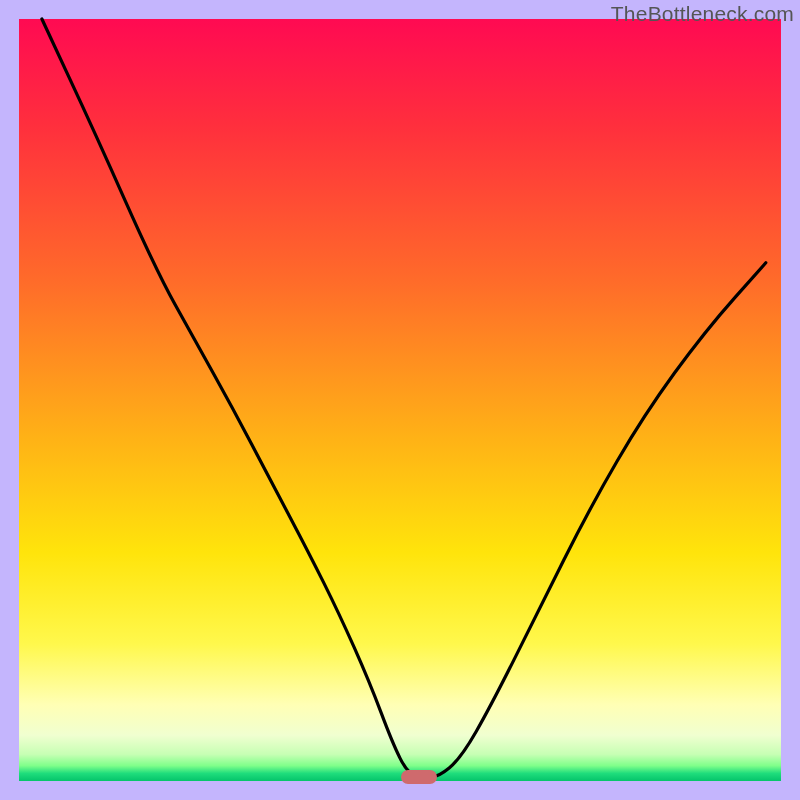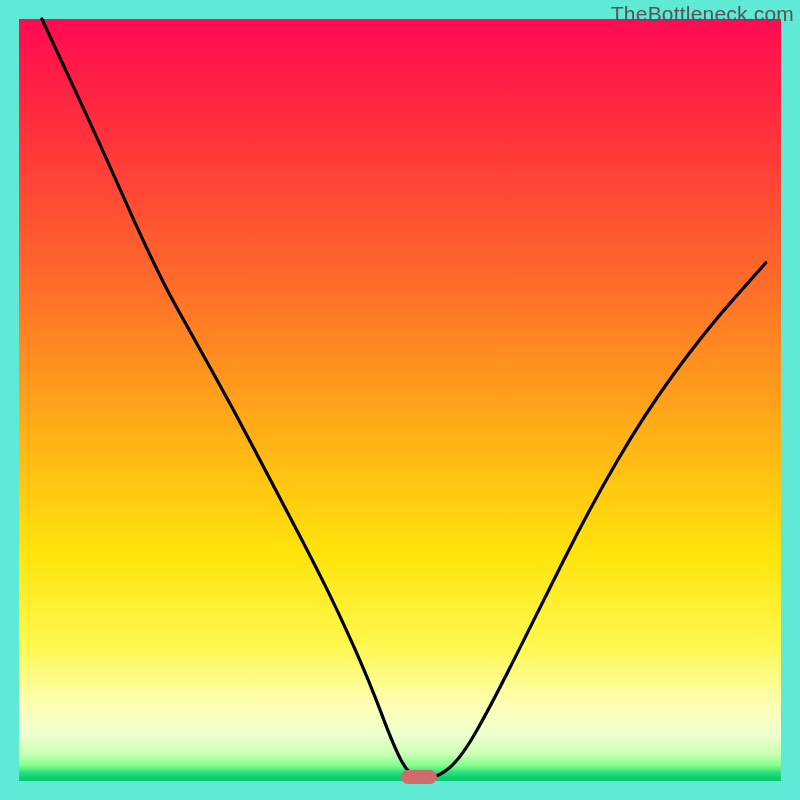--- a/index.html
+++ b/index.html
@@ -8,21 +8,21 @@
     width: 800px;
     height: 800px;
     background: #000;
     font-family: Arial, Helvetica, sans-serif;
     overflow: hidden;
   }
   .frame {
     position: relative;
     width: 800px;
     height: 800px;
-    background: #5eead4;
+    background: #c4b5fd;
   }
   .plot-area {
     position: absolute;
     left: 19px;
     top: 19px;
     width: 762px;
     height: 762px;
     
     background: linear-gradient(
       to bottom,

